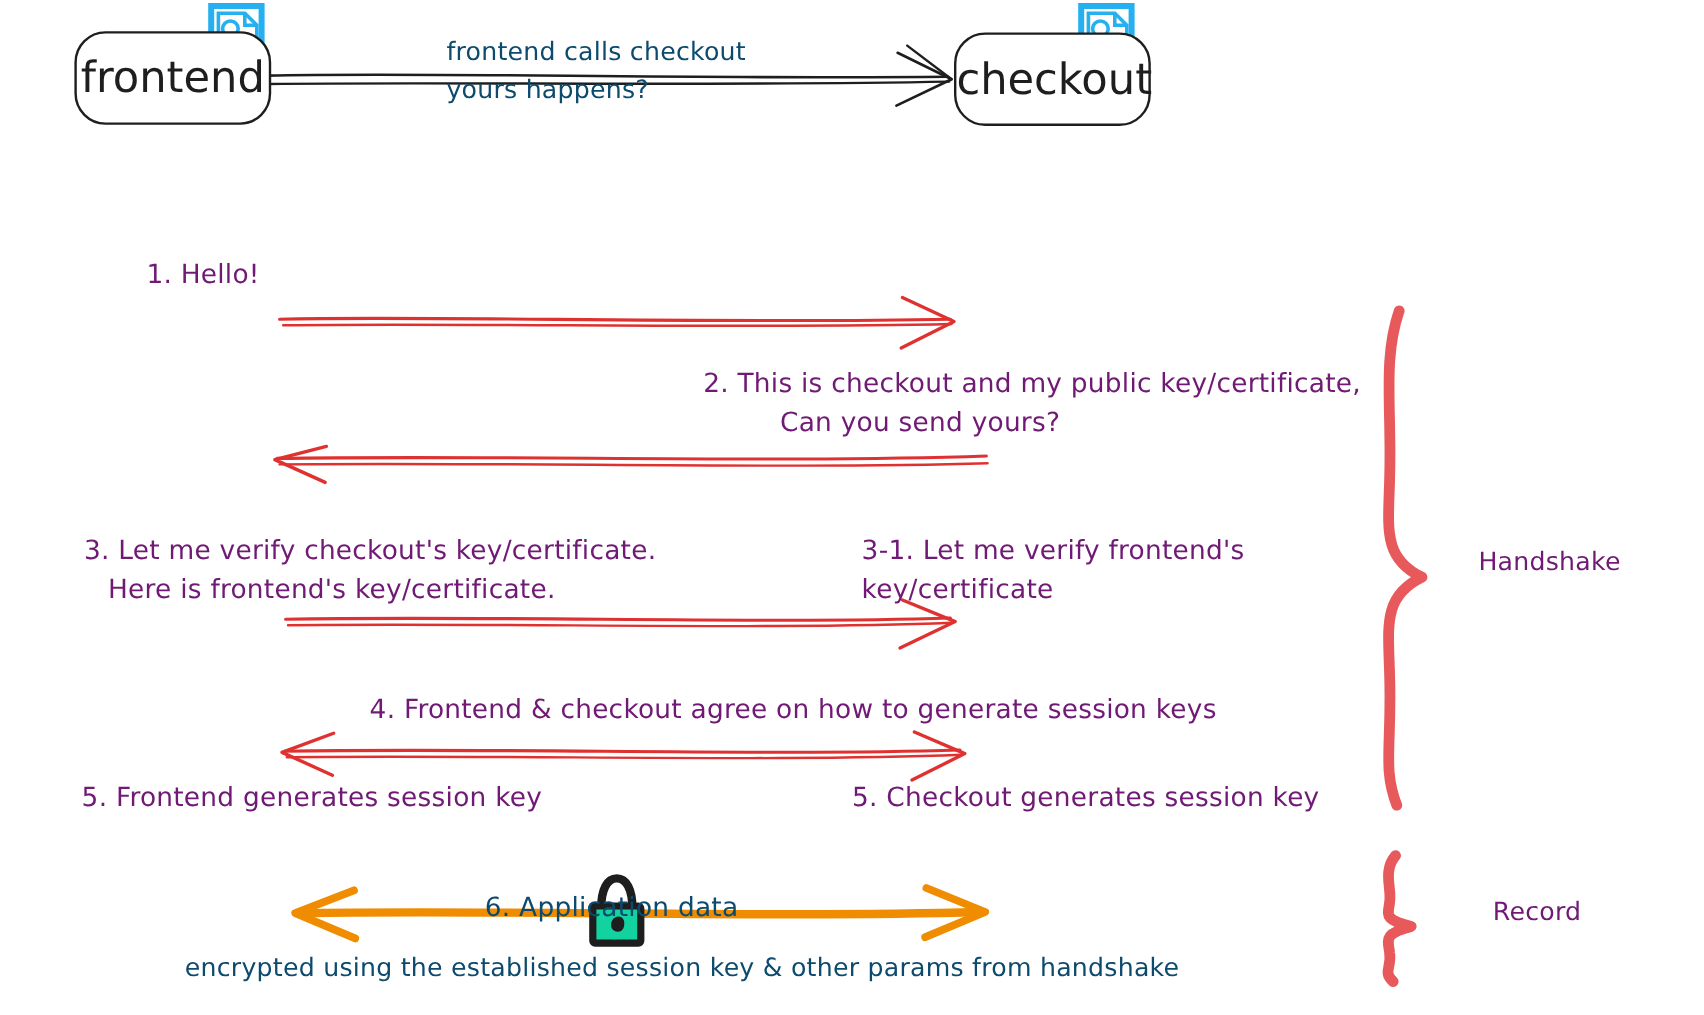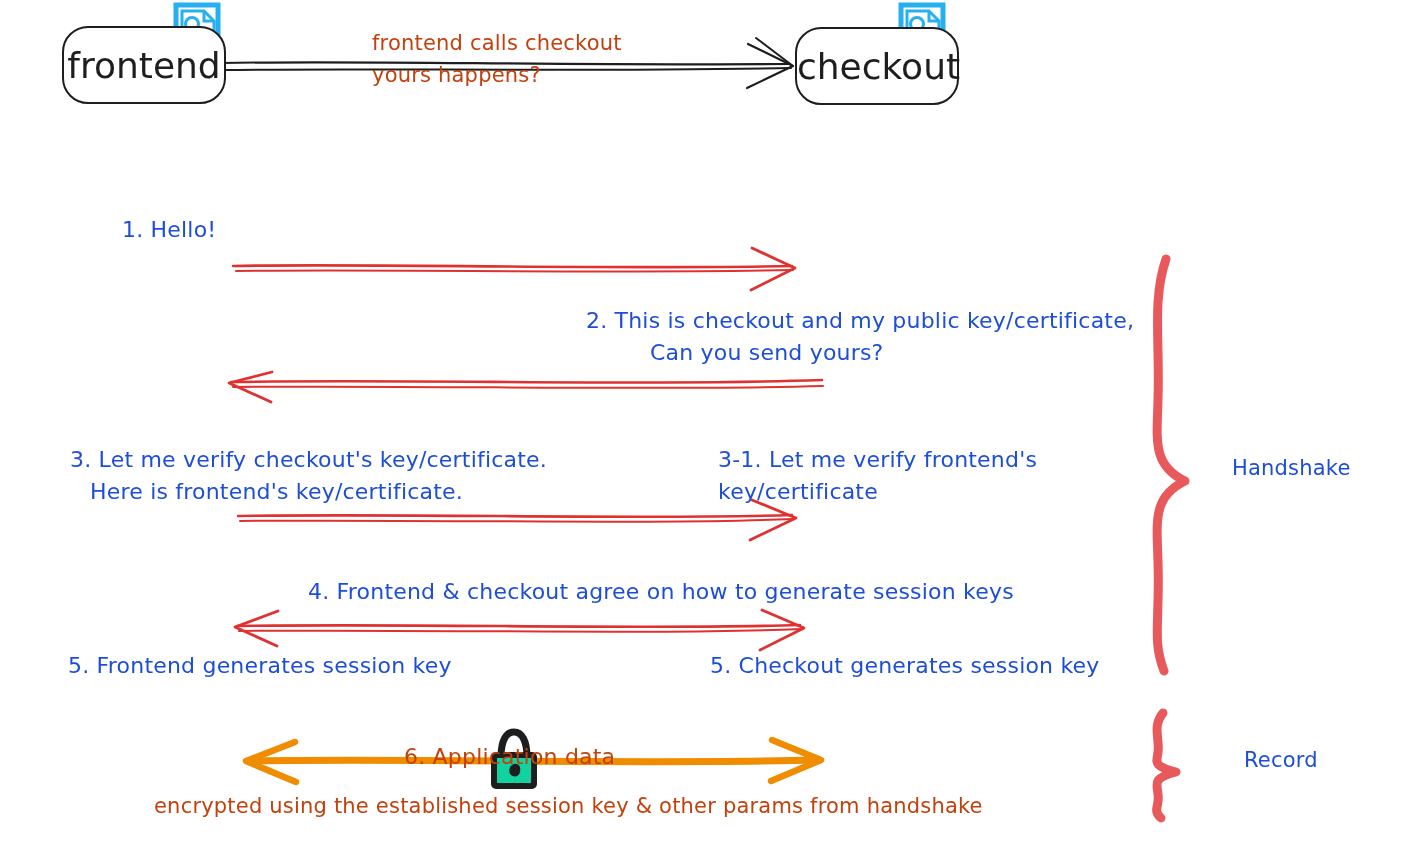--- a/index.html
+++ b/index.html
@@ -20,22 +20,22 @@
     width: 1420px;
     height: 846px;
   }
   .hw {
     position: absolute;
     font-family: "DejaVu Sans", sans-serif;
     white-space: pre;
     line-height: 1.28;
     letter-spacing: 0.2px;
   }
-  .black { color: #c2410c; }
-  .red   { color: #1d4ed8; }
+  .black { color: #0c4a6e; }
+  .red   { color: #701a75; }
   .node-label {
     font-size: 36px;
     color: #1e1e1e;
     text-align: center;
     width: 100%;
   }
   .node-box {
     position: absolute;
     border: 2.6px solid #1e1e1e;
     border-radius: 26px;

